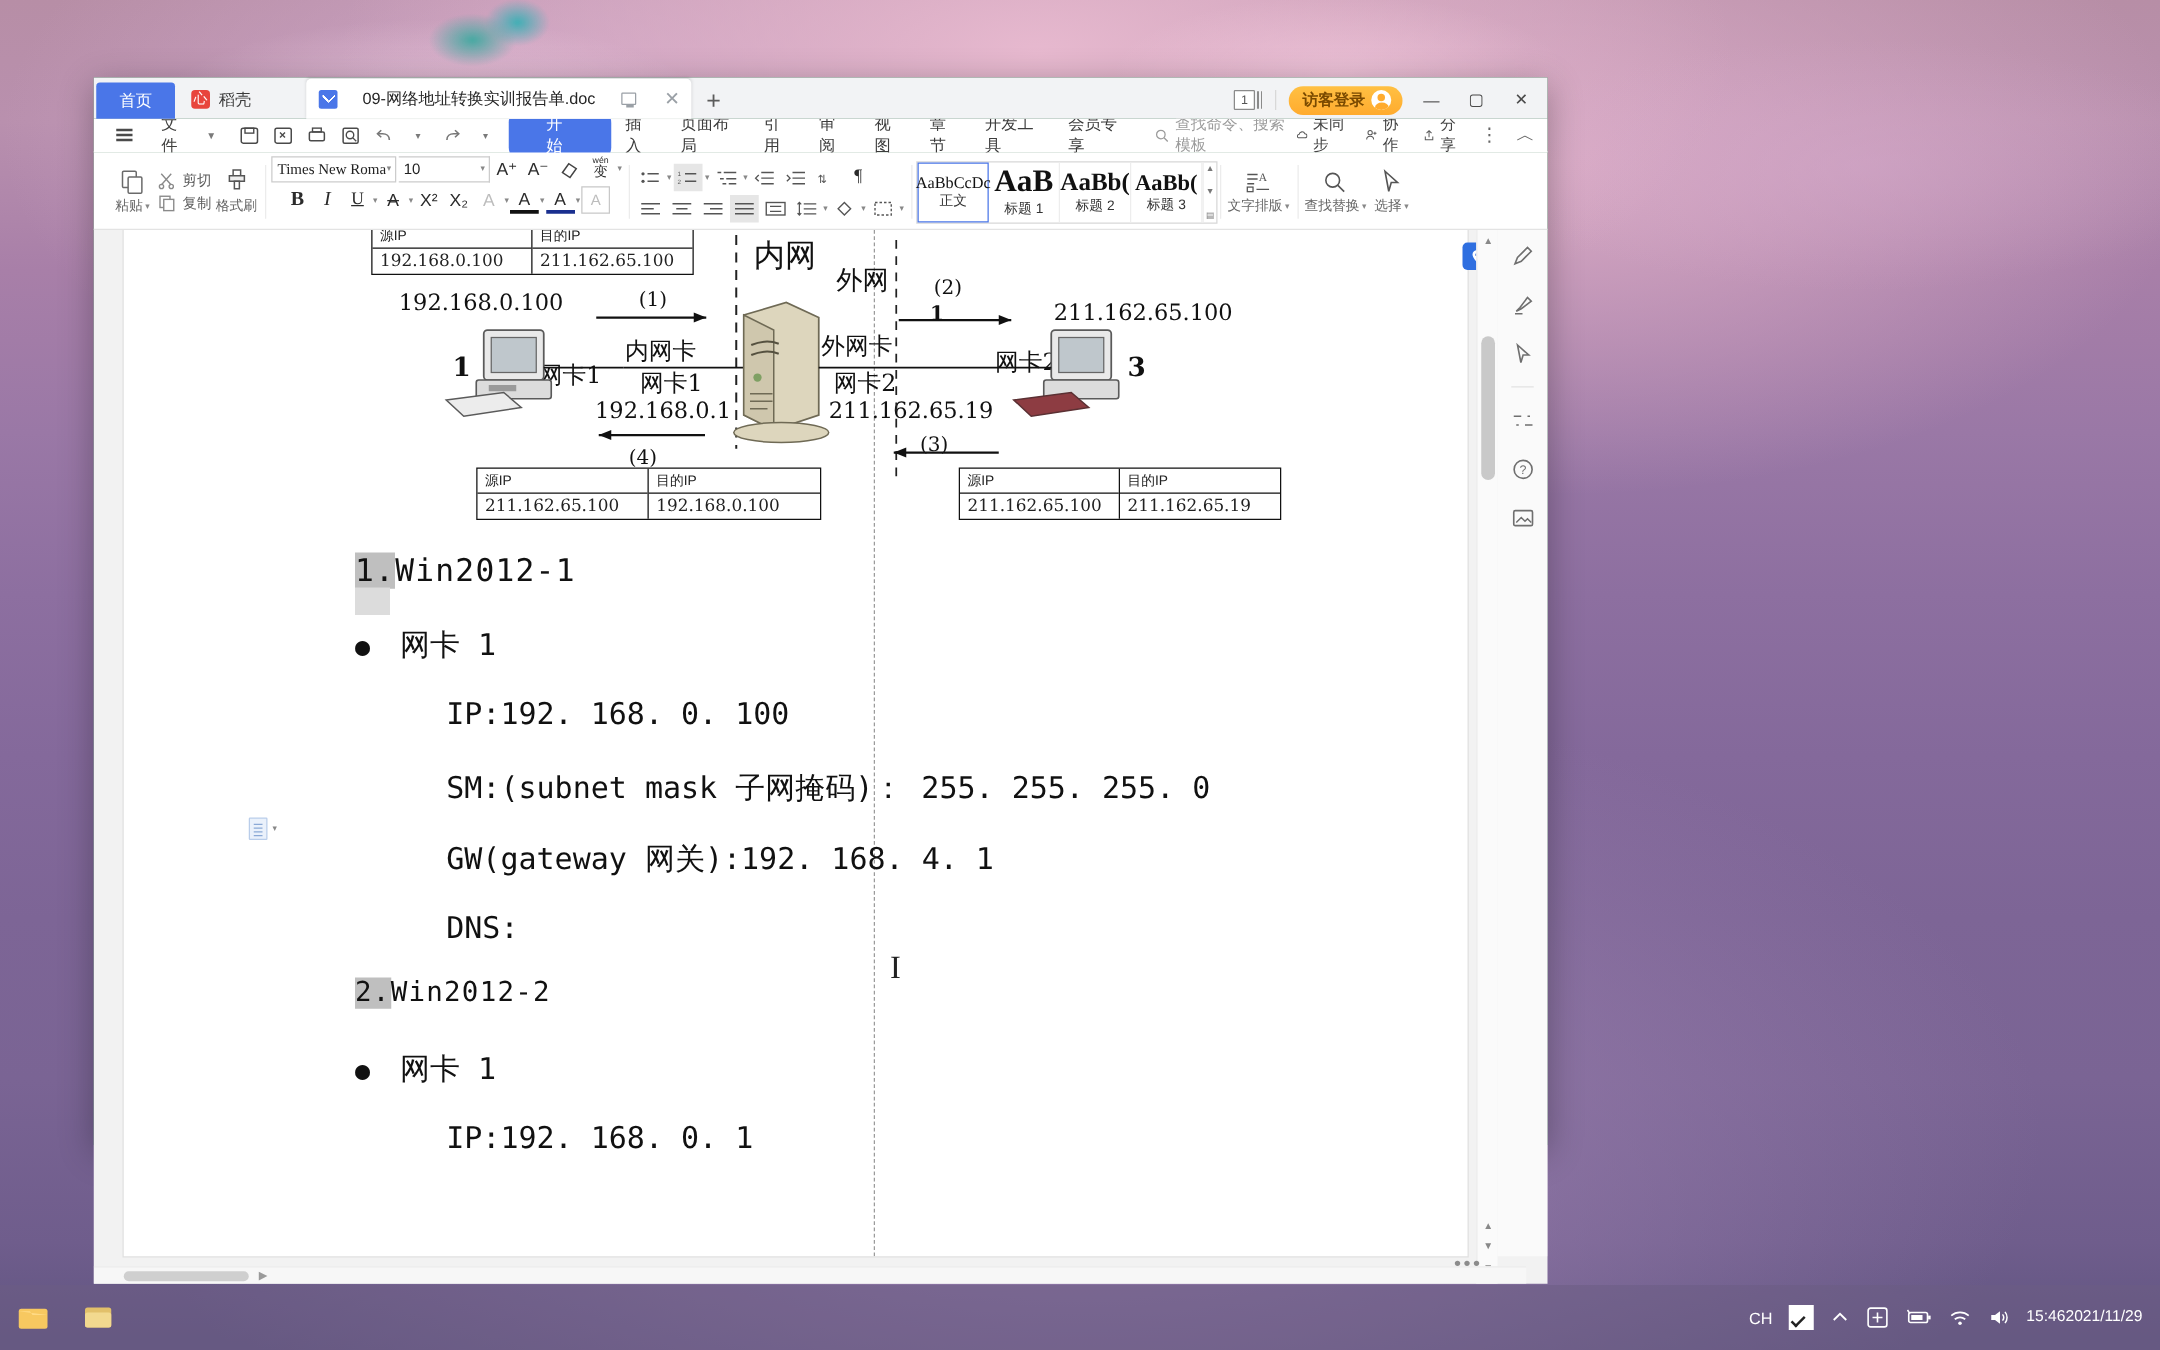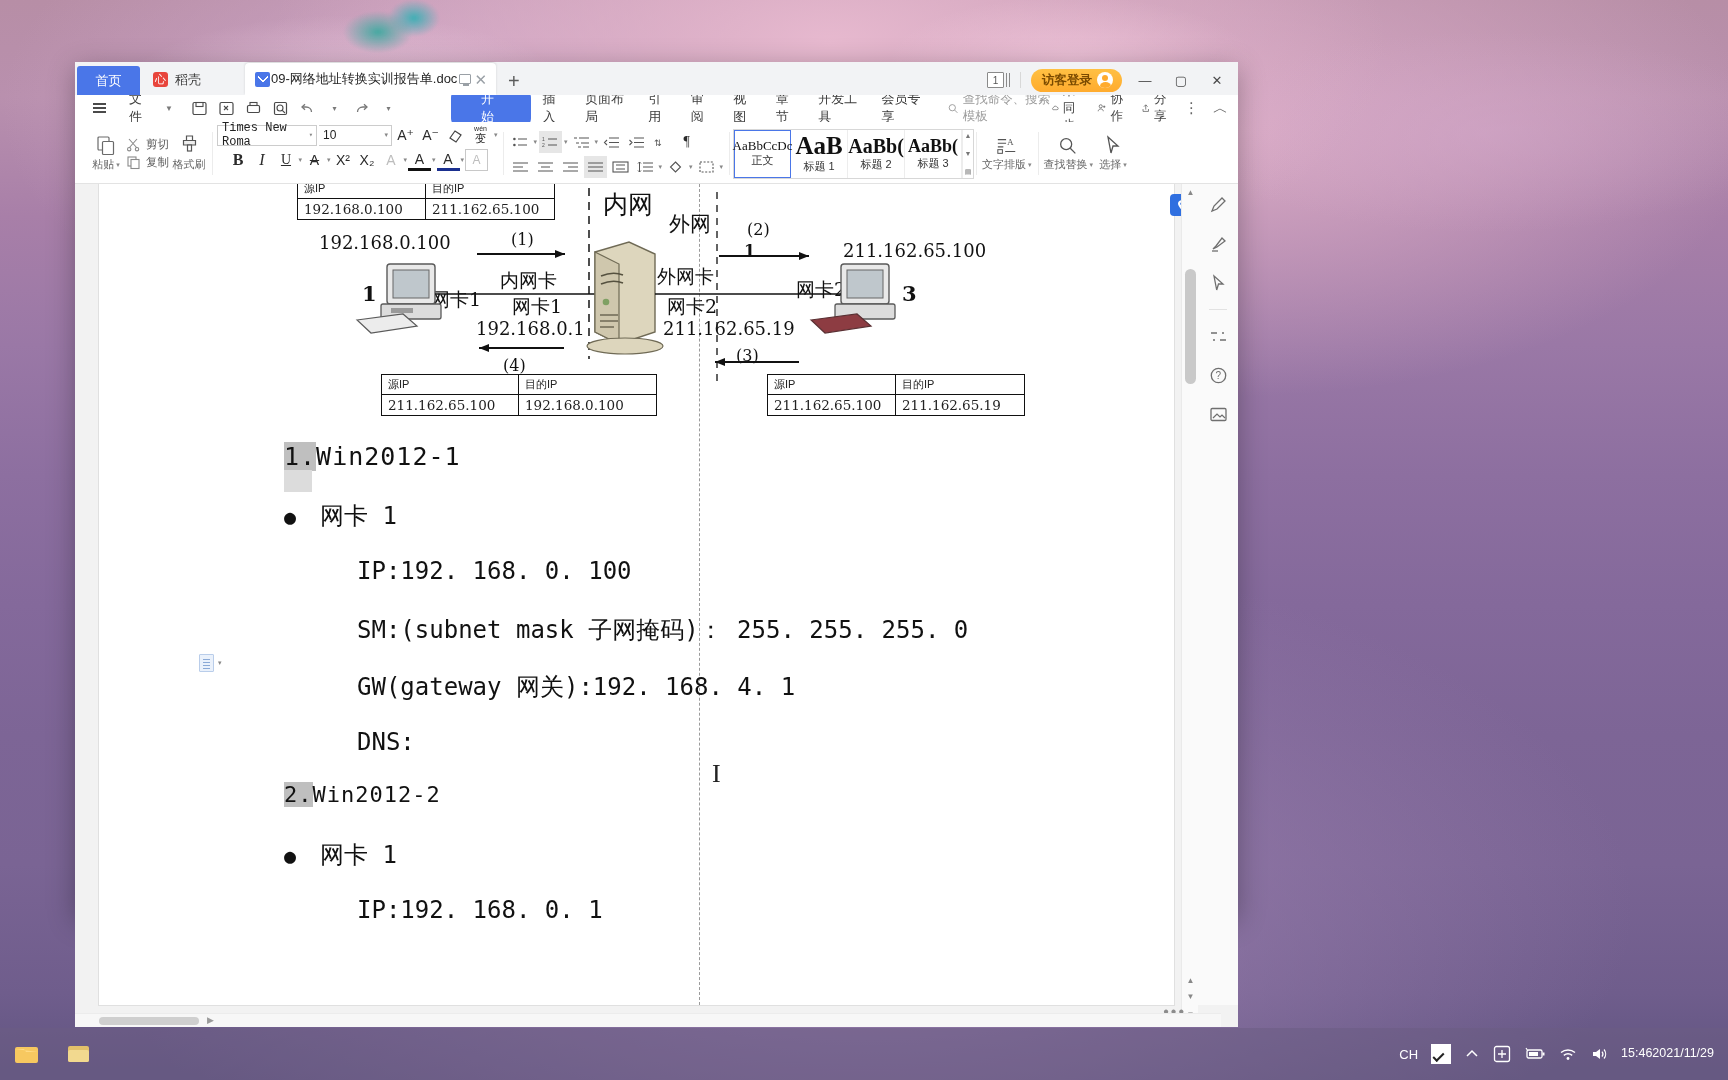--- a/index.html
+++ b/index.html
@@ -63,21 +63,21 @@
   }
   .tab.docer{ width:105px; gap:7px; }
   .tab.docer .tlabel{ color:#3a3a3a; font-size:13px; }
   .docer-ico{
     width:15px; height:15px; border-radius:3px; background:#e8453c;
     color:#fff; font-size:11px; line-height:15px; text-align:center;
     font-family:"Liberation Serif", serif;
   }
   .tab.filetab{
     background:#fff; border-radius:4px 4px 0 0; height:32px;
-    padding:0 7px 0 10px; min-width:222px; gap:1px;
+    padding:0 7px 0 10px; min-width:222px; gap:20px;
     box-shadow:-1px -1px 2px rgba(0,0,0,.06), 1px -1px 2px rgba(0,0,0,.06);
   }
   .w-ico{
     width:15px; height:15px; background:#4a76e8; border-radius:2px; position:relative;
     flex:0 0 auto;
   }
   .w-ico:after{
     content:""; position:absolute; left:2.5px; top:4px; width:10px; height:7px;
     background:
       linear-gradient(45deg, transparent 48%, #fff 48%, #fff 62%, transparent 62%) 0 0/5px 7px no-repeat,
@@ -125,21 +125,21 @@
     border-bottom:1px solid #fff;
   }
   .menu-file{ display:flex;align-items:center;gap:23px; padding:0 8px; }
   .hamb{ display:inline-flex;flex-direction:column;gap:2.5px; }
   .hamb i{ display:block;width:13px;height:1.6px;background:#4a4a4a; }
   .caret{ font-size:8px; color:#7a7a7a; }
   .qat{ display:flex;align-items:center;gap:2px; padding:0 6px; }
   .qicon{ width:25px;height:23px;display:flex;align-items:center;justify-content:center; }
   .qicon svg{ display:block; }
   .rtab{ padding:3px 11px; border-radius:11px; color:#3c3c3c; }
-  .rtab.active{ background:#4a76e8; color:#fff; padding:3px 30px;margin-left:44px; }
+  .rtab.active{ background:#4a76e8; color:#fff; padding:3px 30px; }
   .searchbox{ display:flex;align-items:center;gap:5px;margin-left:14px;color:#9b9b9b;font-size:12.5px; }
   .rt-right{ margin-left:auto; display:flex; align-items:center; gap:13px; padding-right:9px; font-size:12.5px;color:#444;}
   .rt-right .it{ display:flex;align-items:center;gap:4px; }
   .dots{ font-size:15px;color:#666;letter-spacing:1px; }
 
   
   .ribbon{
     height:62px; background:#fff; border-bottom:1px solid #e3e3e3;
     display:flex; align-items:stretch; padding:2px 6px 0 8px; gap:0;
     position:relative;
@@ -153,21 +153,21 @@
   .btn-v .lbl{ font-size:11px;color:#666; display:flex;align-items:center;gap:2px;}
   .mini-col{ display:flex;flex-direction:column;gap:3px; }
   .mini-row{ display:flex;align-items:center;gap:4px;font-size:11.5px;color:#5d5d5d;}
   .tb-ico{ width:22px;height:21px;display:flex;align-items:center;justify-content:center;}
   .fontgrp{ display:flex;flex-direction:column;gap:3px; padding:0 5px;}
   .fontrow1{ display:flex;align-items:center;gap:2px;}
   .fontrow2{ display:flex;align-items:center;gap:1px;}
   .fname{
     width:100px;height:21px;border:1px solid #ccc;background:#fff;font-size:12px;color:#222;
     display:flex;align-items:center;justify-content:space-between;padding:0 3px 0 4px;
-    font-family:Liberation Mono, monospace;
+    font-family:Liberation Serif, serif;
   }
   .fsize{
     width:73px;height:21px;border:1px solid #ccc;border-left:none;background:#fff;font-size:12px;color:#222;
     display:flex;align-items:center;justify-content:space-between;padding:0 3px 0 4px;
   }
   .fb{ width:23px;height:22px;display:flex;align-items:center;justify-content:center;
        font-size:14px;color:#2b2b2b;}
   .fb.bold{ font-weight:bold;font-family:"Liberation Serif",serif;font-size:16px;}
   .fb.ital{ font-style:italic;font-family:"Liberation Serif",serif;font-size:16px;}
   .tiny-caret{ font-size:7px;color:#888; }

